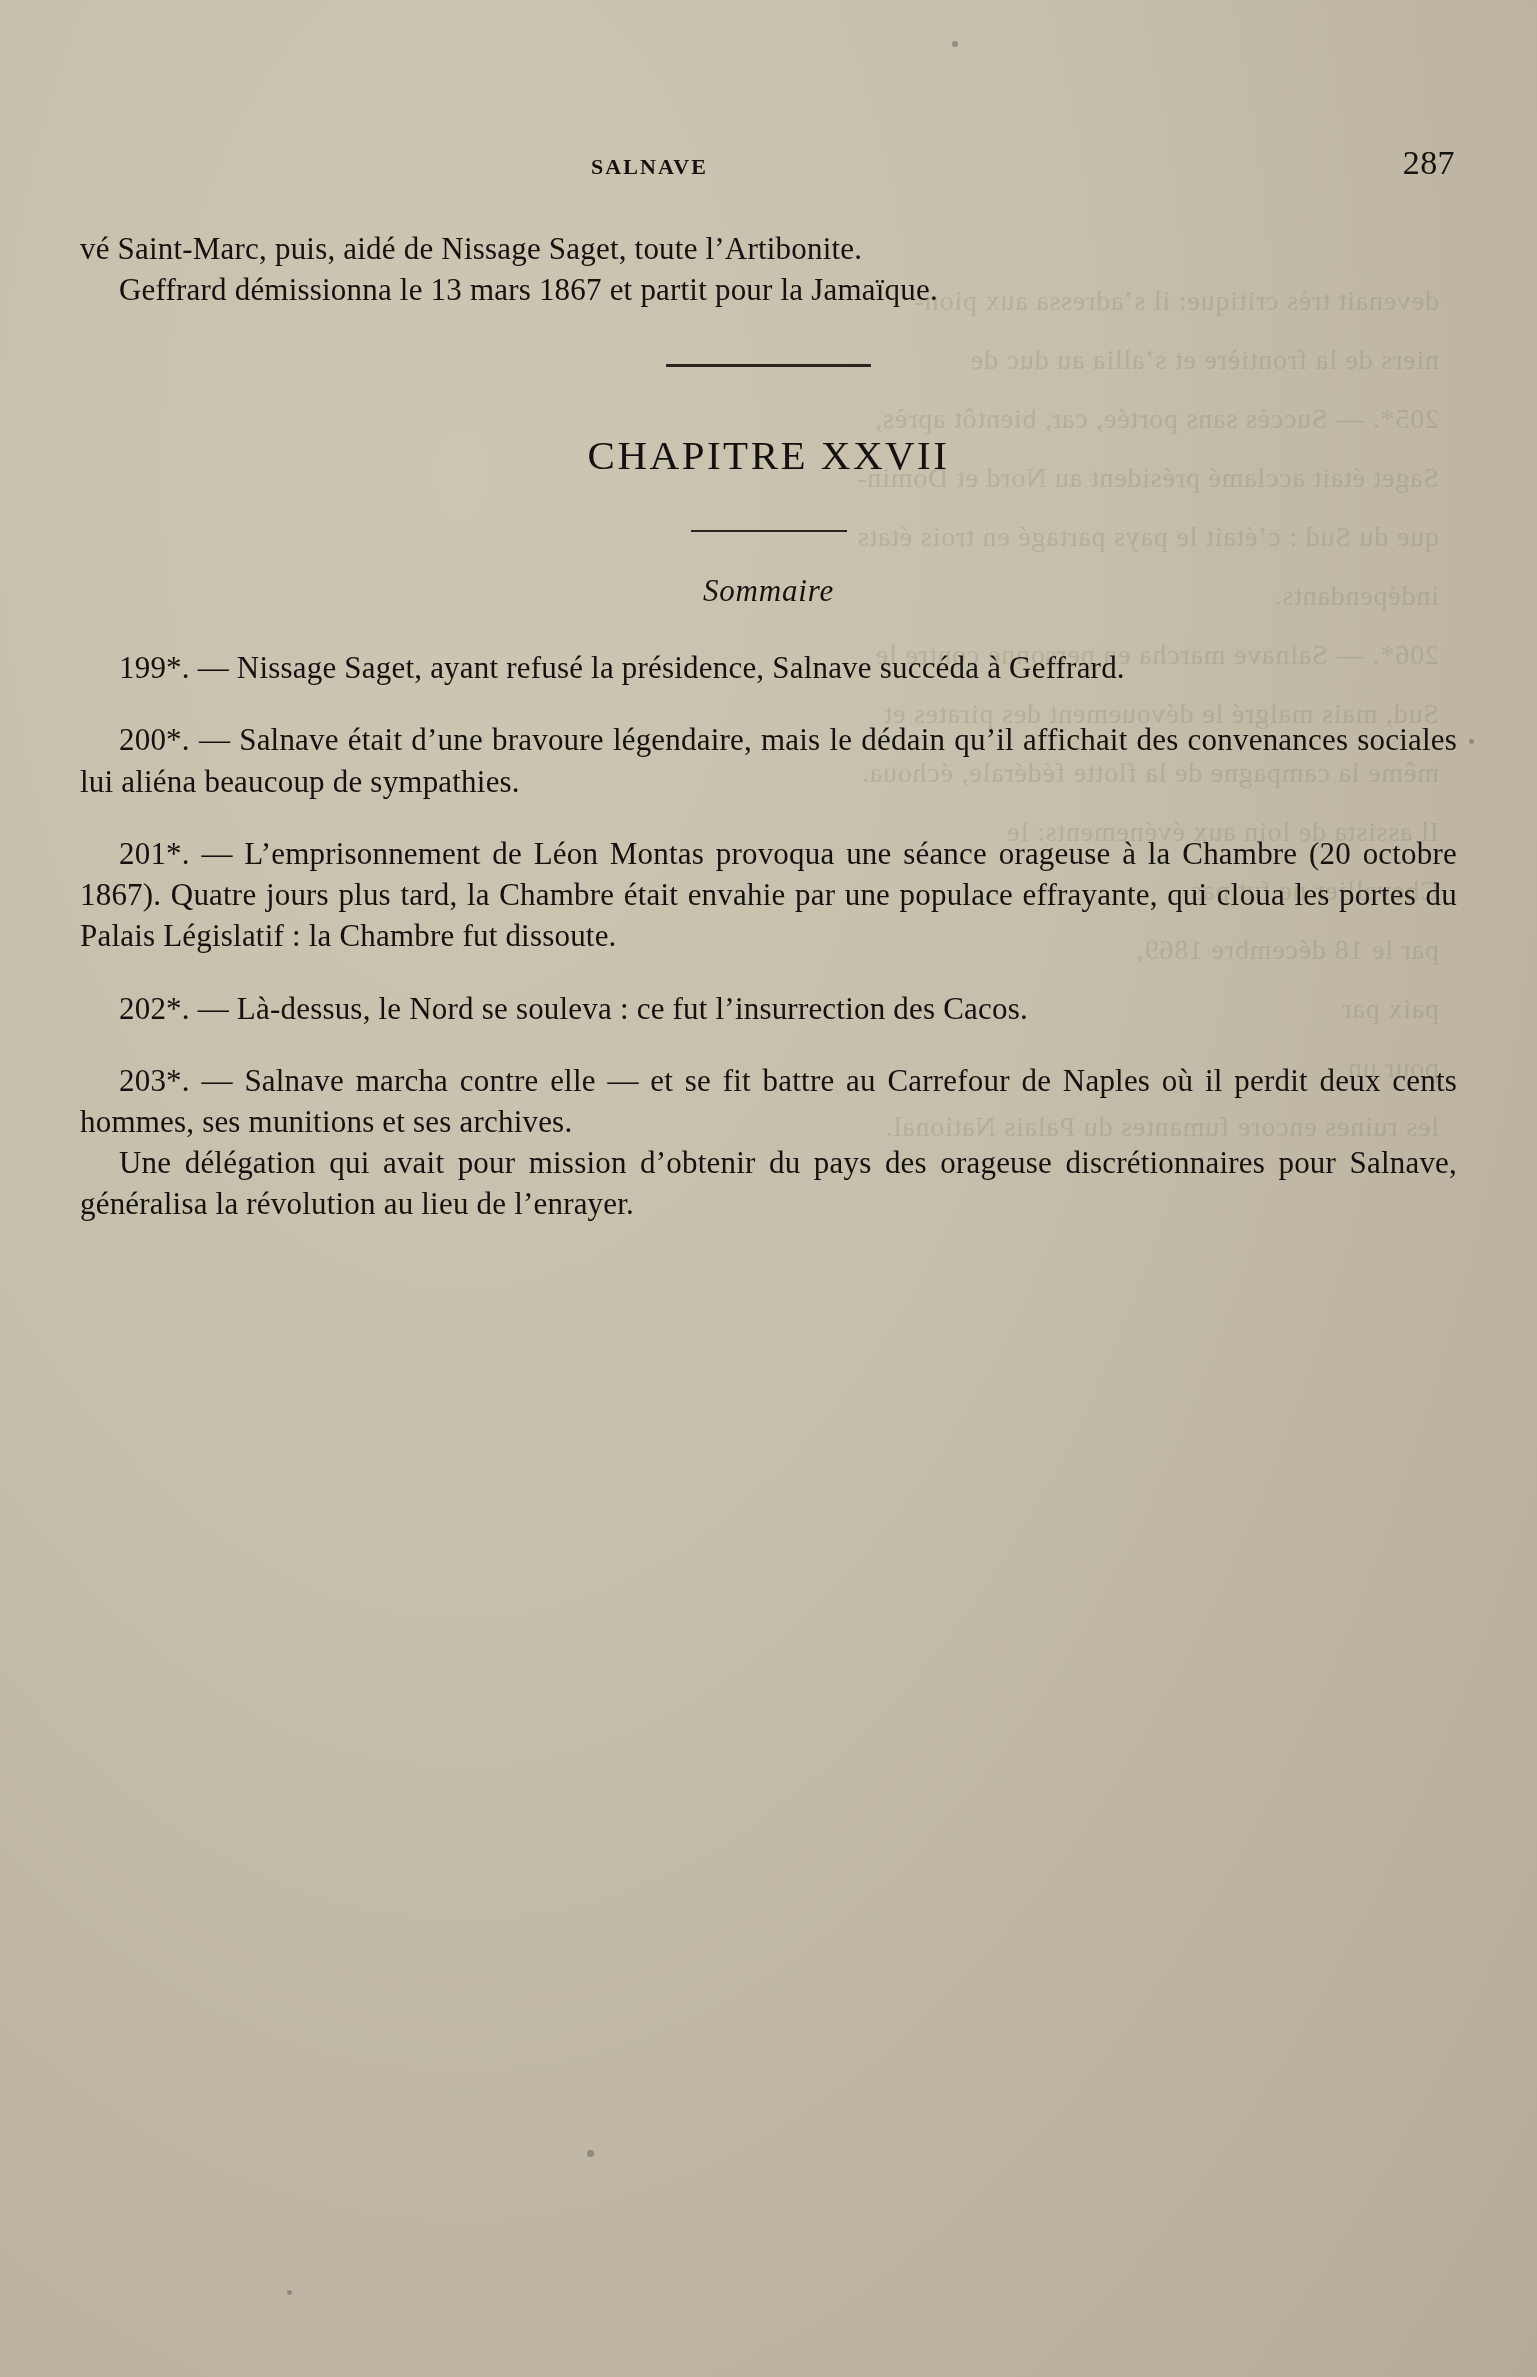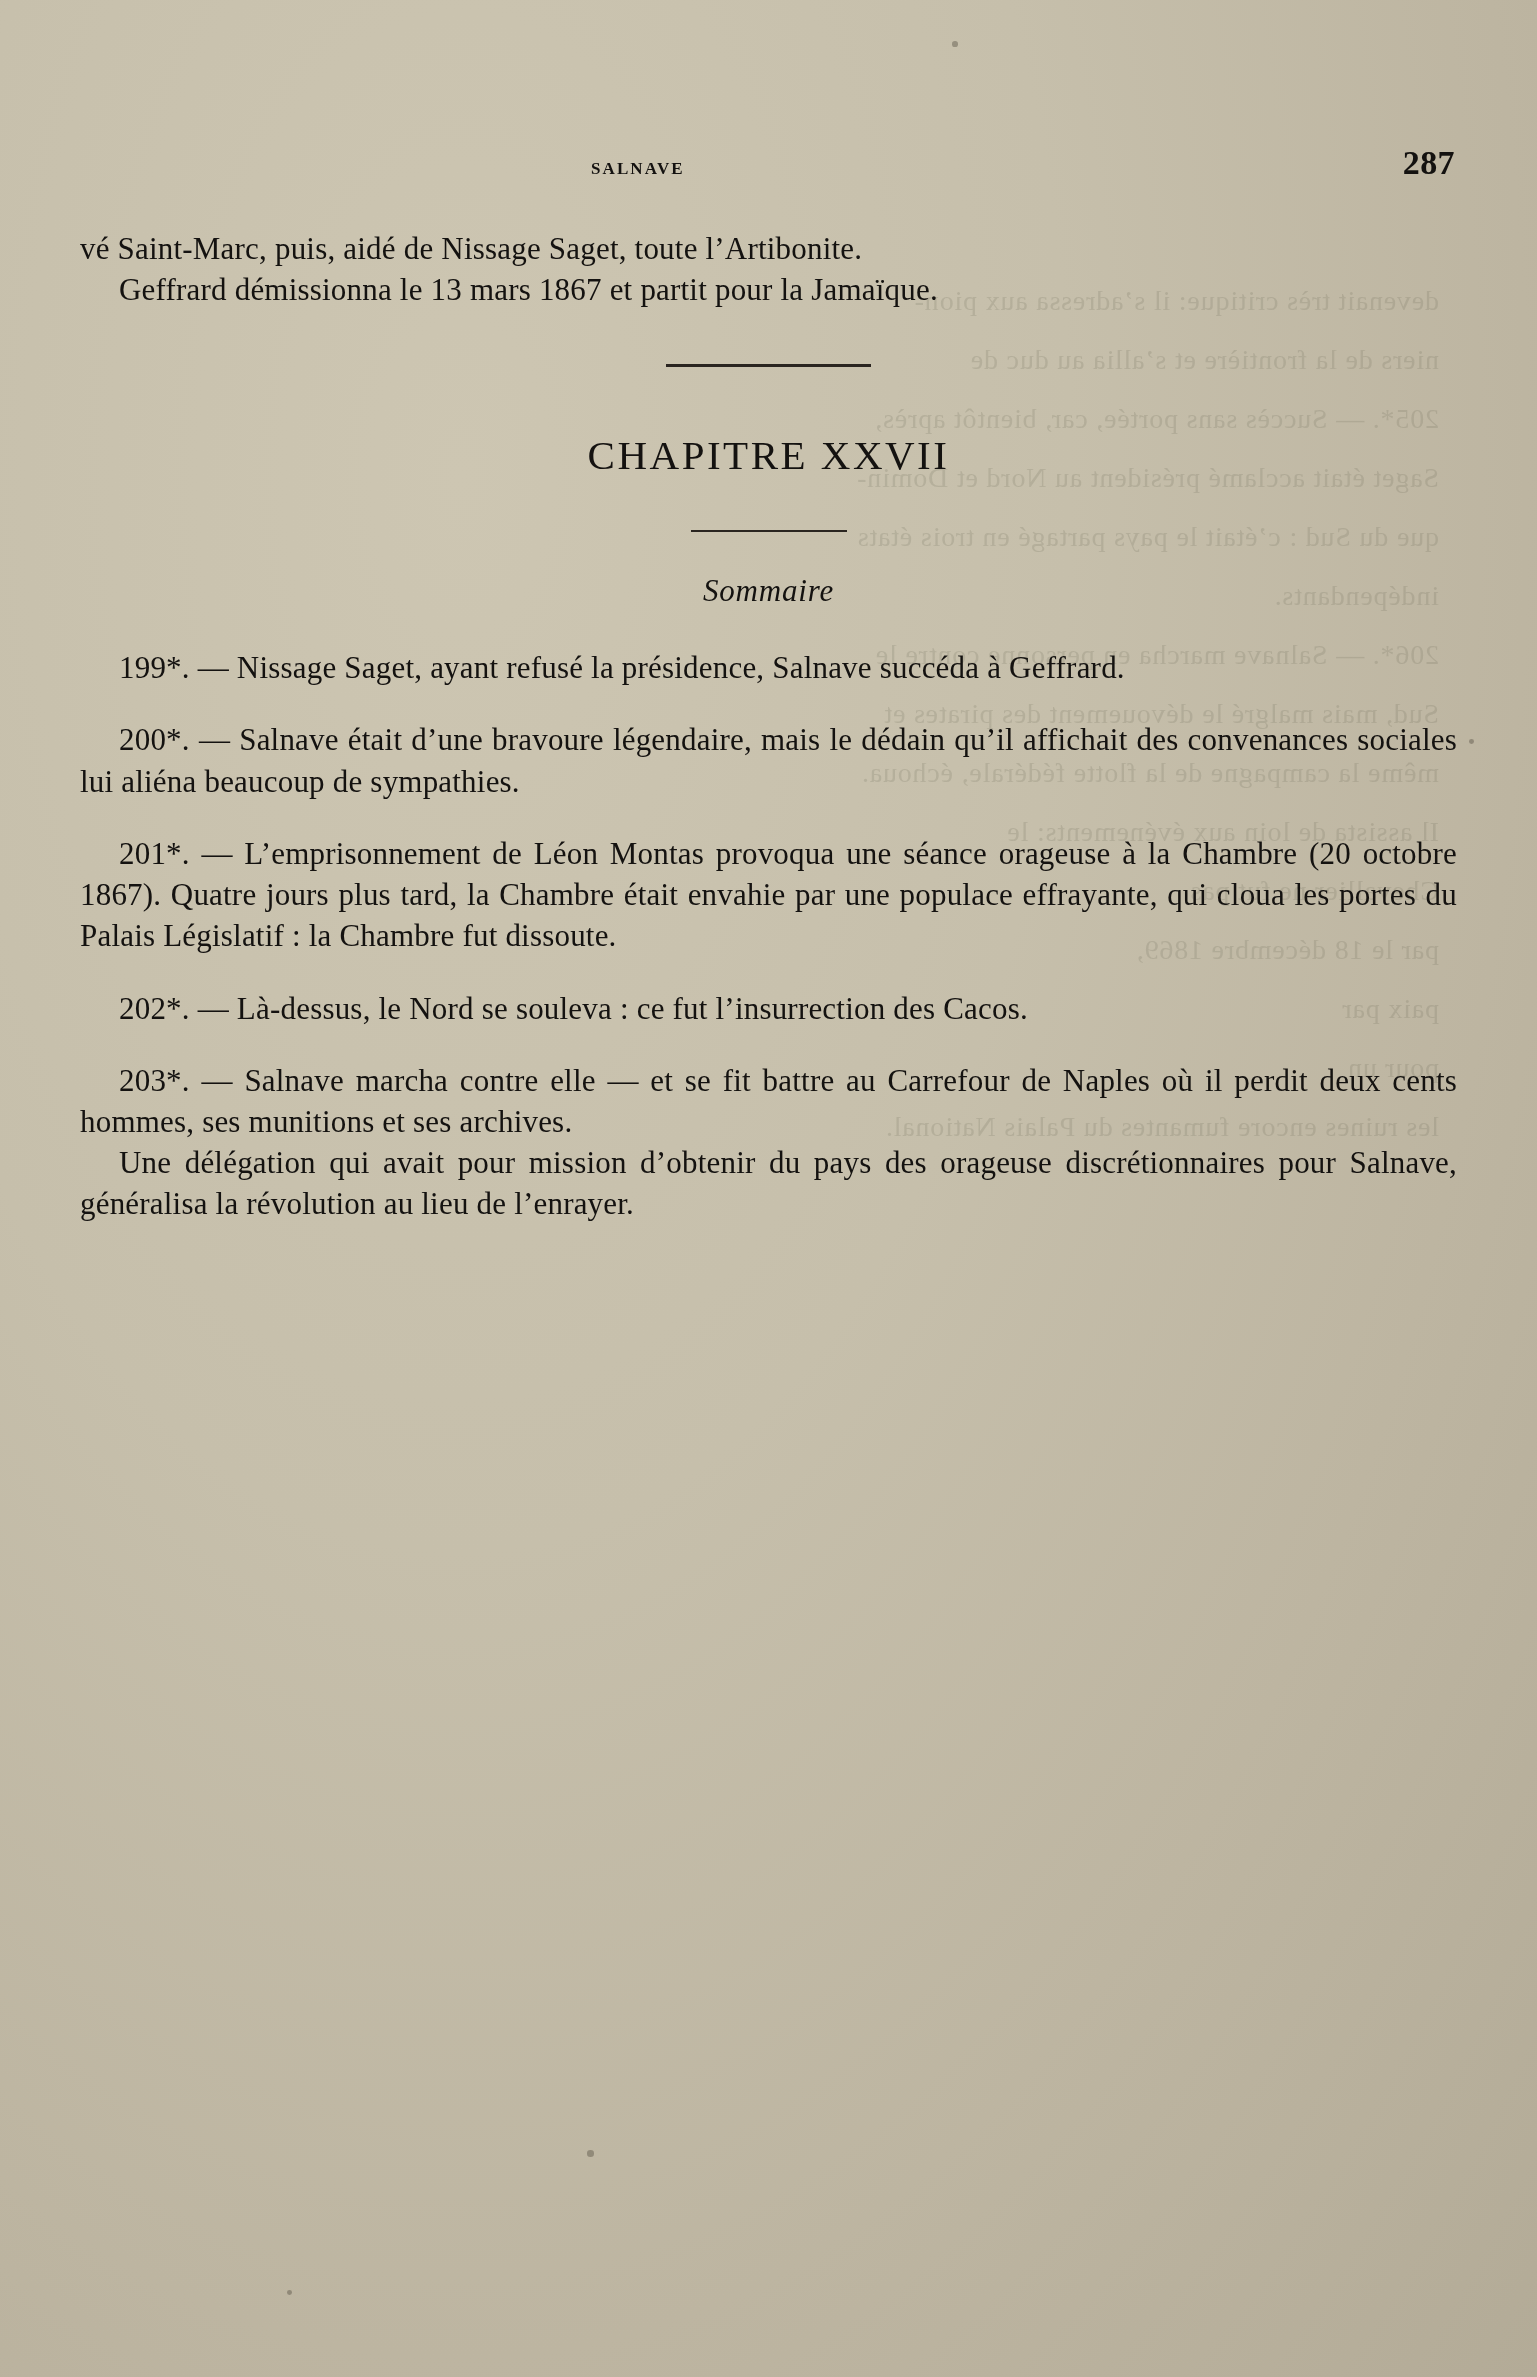--- a/index.html
+++ b/index.html
@@ -42,28 +42,28 @@
   .header {
     position: absolute;
     top: 144px;
     left: 82px;
     right: 82px;
     display: flex;
     align-items: baseline;
     justify-content: space-between;
   }
   .running-head {
-    font-size: 17px;
+    font-size: 22px;
     letter-spacing: 2.1px;
     font-weight: bold;
     margin-left: 509px;
   }
   .folio {
     font-size: 34px;
-    font-weight: bold;
+    font-weight: normal;
     letter-spacing: 0.4px;
   }
 
   .body-block {
     position: absolute;
     left: 80px;
     right: 80px;
     top: 228px;
   }
 

